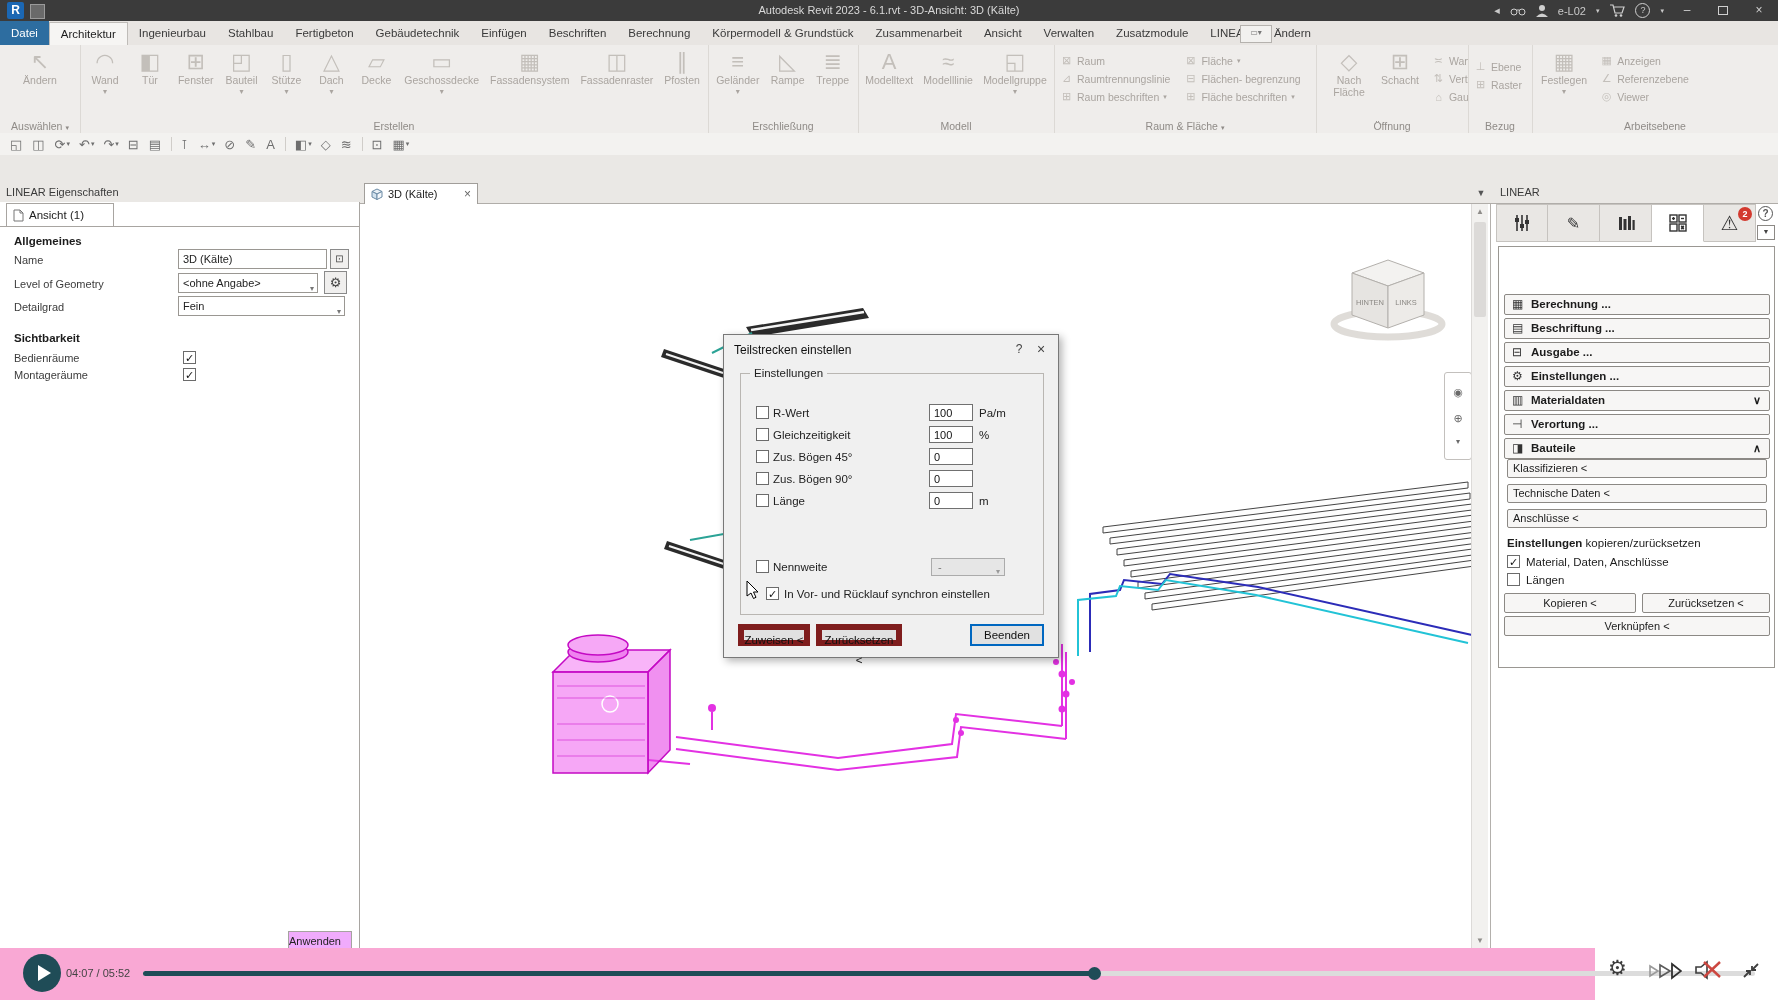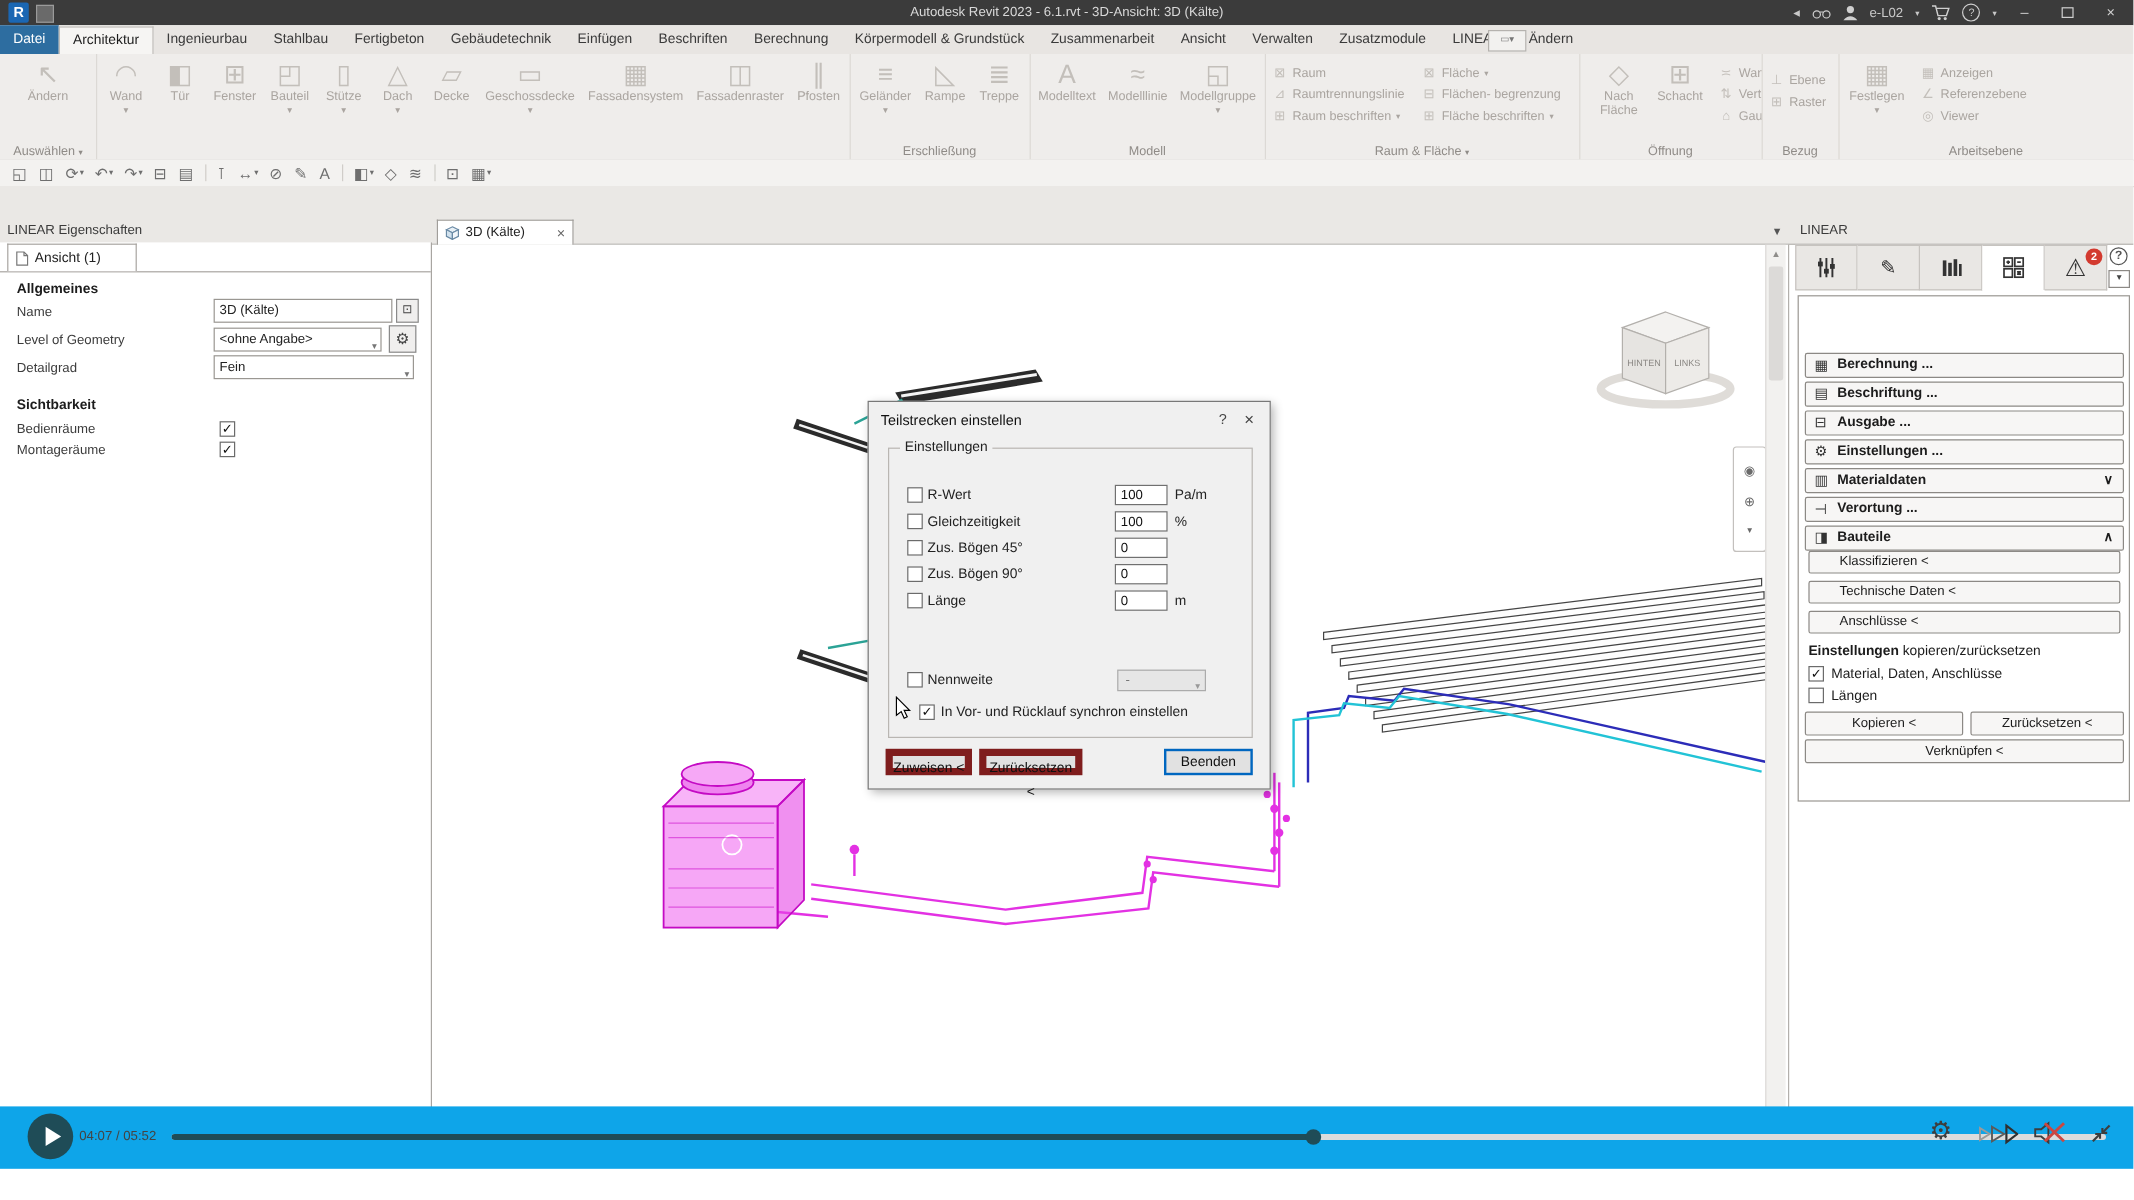--- a/index.html
+++ b/index.html
@@ -112,26 +112,26 @@
   .rbanner{left:0;top:0;width:275px;height:44px;background:linear-gradient(180deg,#8ec2da,#dceef7);
            display:flex;align-items:center;gap:10px;padding-left:10px;box-sizing:border-box}
   .rbanner .btxt{color:#fff;font-size:16px;text-shadow:0 1px 2px rgba(0,60,90,.4)}
   .pbtns{left:5px;top:47px;width:266px;display:flex;flex-direction:column}
   .pbtn{position:relative;height:21px;margin-bottom:3px;background:#f7f6f5;border:1px solid #8c8985;border-radius:2px;
         box-sizing:border-box;font-size:11.5px;font-weight:bold;color:#1c1c1c;line-height:19px;padding-left:26px}
   .pbtn .pbi{position:absolute;left:7px;top:0;font-weight:normal;font-size:12px;color:#333}
   .pbtn .pbc{position:absolute;right:8px;top:0;font-size:11px}
   .psubs{left:8px;top:212px;width:260px;display:flex;flex-direction:column}
   .psub{height:19px;margin-bottom:6px;background:#f7f6f5;border:1px solid #8c8985;border-radius:2px;
-        box-sizing:border-box;font-size:11px;color:#1c1c1c;line-height:17px;padding-left:25px}
+        box-sizing:border-box;font-size:11px;color:#1c1c1c;line-height:17px;padding-left:5px}
   .rsmall{font-size:11.5px;color:#1c1c1c}
   .rbtn2{top:346px;height:20px;background:#f7f6f5;border:1px solid #8c8985;border-radius:2px;box-sizing:border-box;
          text-align:center;font-size:11px;color:#1c1c1c;line-height:18px}
   
-  .player{left:0;top:922px;width:1778px;height:52px;background:#0ea5e9;z-index:60}
+  .player{left:0;top:948px;width:1595px;height:52px;background:#f9a8d4;z-index:60}
   .playbtn{left:23px;top:954px;width:38px;height:38px;border-radius:50%;background:#1f4c57}
   .playbtn .tri{position:absolute;left:15px;top:11px;width:0;height:0;border-left:13px solid #fff;
                 border-top:8px solid transparent;border-bottom:8px solid transparent}
   .ptime{left:66px;top:967px;font-size:11px;color:#444}
   .ptrack{left:143px;top:971px;width:1612px;height:5px;background:#dcdcdc;border-radius:3px}
   .pfill{position:absolute;left:0;top:0;height:5px;background:#1f4c57;border-radius:3px}
   .phandle{position:absolute;right:-7px;top:-4px;width:13px;height:13px;border-radius:50%;background:#1f4c57}
   .picon{top:956px;color:#3d3d3d}
   
   svg text{font-family:"Liberation Sans",sans-serif}
@@ -252,20 +252,21 @@
         <div class="bbi">◫</div>
         <div class="bbl">Fassadenraster</div>
           <div class="bba"></div>
       </div>
         <div class="bb">
         <div class="bbi">∥</div>
         <div class="bbl">Pfosten</div>
           <div class="bba"></div>
       </div>
       </div>
+    <div class="rglabel">Erstellen</div>
   </div>
   <div class="abs rgroup" style="left:708px;width:150px">
     <div class="rgbody">
     <div class="bb">
         <div class="bbi">≡</div>
         <div class="bbl">Geländer</div>
           <div class="bba">▾</div>
       </div>
         <div class="bb">
         <div class="bbi">◺</div>

